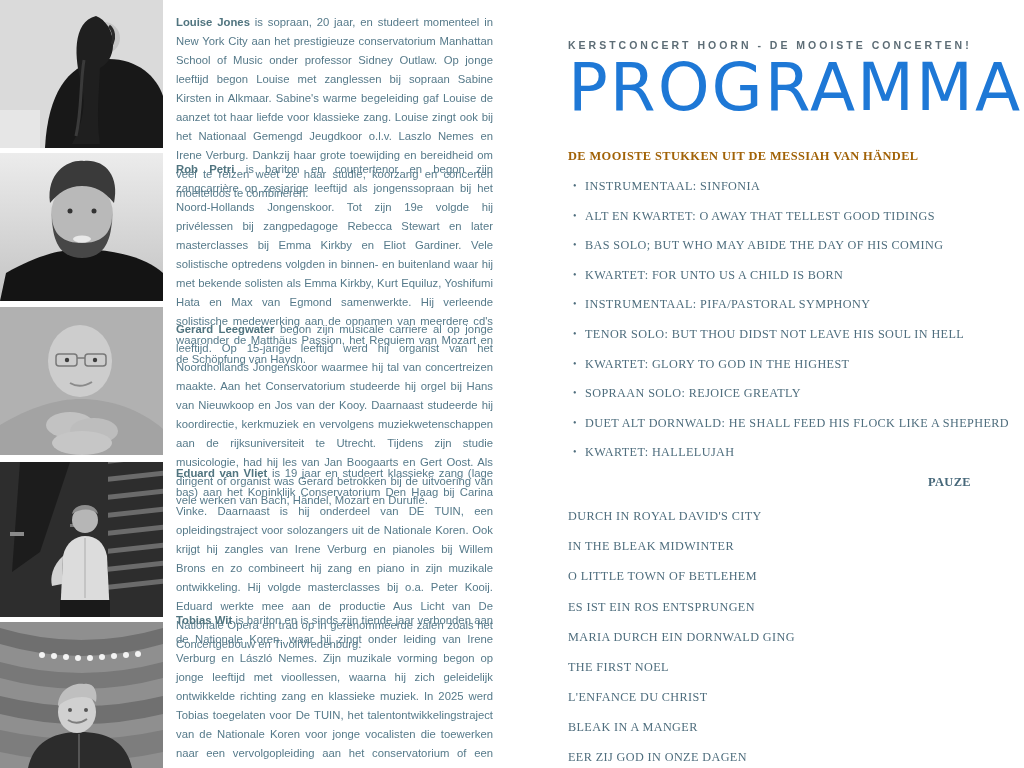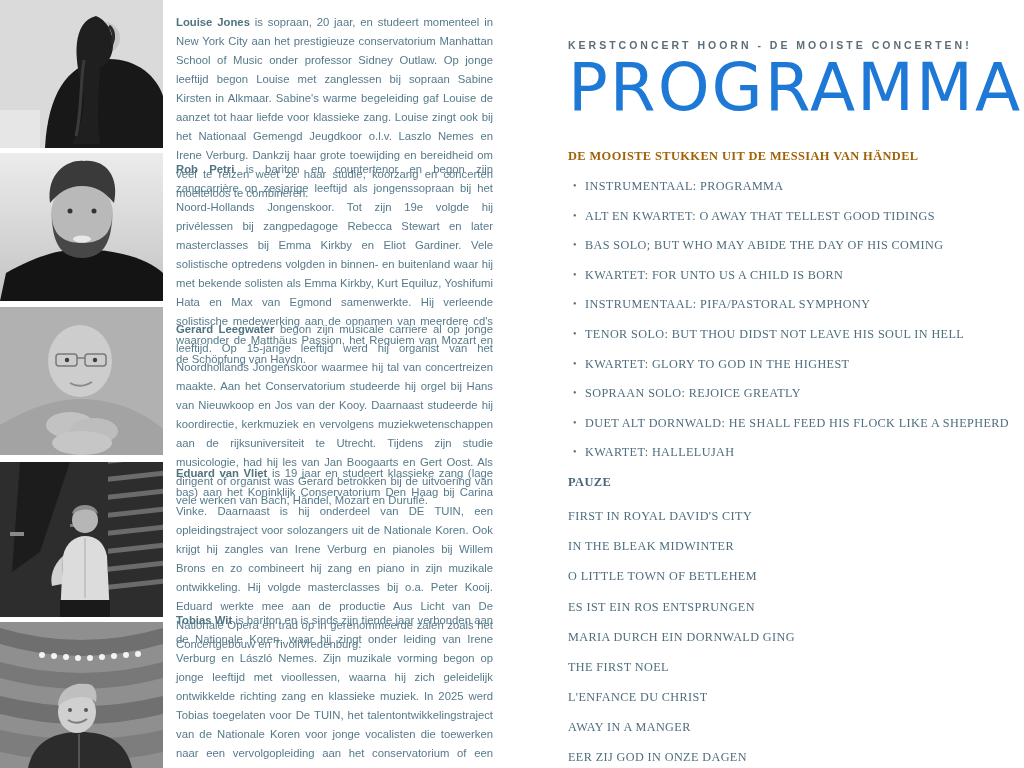--- a/index.html
+++ b/index.html
@@ -41,21 +41,21 @@
   }
   ul.program-list{margin:15px 0 0 0;padding:0 0 0 17px;list-style:none;}
   ul.program-list li{
     position:relative;font-family:"Liberation Serif",serif;font-size:12.2px;
     letter-spacing:0.4px;color:#4e6d7d;margin-bottom:14.6px;white-space:nowrap;
   }
   ul.program-list li::before{
     content:"\2022";position:absolute;left:-12px;top:1px;font-size:10px;color:#4e6d7d;
   }
   .interval{
-    text-align:left;font-family:"Liberation Serif",serif;font-weight:bold;
+    text-align:right;font-family:"Liberation Serif",serif;font-weight:bold;
     font-size:12.4px;letter-spacing:0.4px;color:#47687a;margin:2px 0 0 0;
   }
   .carols{margin-top:19px;}
   .carols p{
     margin:0 0 15.2px 0;font-family:"Liberation Serif",serif;font-size:12.2px;
     letter-spacing:0.4px;color:#4e6d7d;white-space:nowrap;
   }
 </style>
 </head>
 <body>
@@ -174,38 +174,38 @@
 
 <p class="bio b5"><b>Tobias Wit</b> <span>is bariton en is sinds zijn tiende jaar verbonden aan de Nationale Koren, waar hij zingt onder leiding van Irene Verburg en László Nemes. Zijn muzikale vorming begon op jonge leeftijd met vioollessen, waarna hij zich geleidelijk ontwikkelde richting zang en klassieke muziek. In 2025 werd Tobias toegelaten voor De TUIN, het talentontwikkelingstraject van de Nationale Koren voor jonge vocalisten die toewerken naar een vervolgopleiding aan het conservatorium of een toekomst binnen het professionele ensembleveld. Binnen dit programma ontvangt hij intensieve coaching op het gebied van techniek, interpretatie en artistieke ontwikkeling door gespecialiseerde docenten.</span></p>
 
 <div class="program-col">
   <div class="tagline">KERSTCONCERT HOORN - DE MOOISTE CONCERTEN!</div>
   <div class="big-title">PROGRAMMA</div>
 
   <div class="messiah-heading">DE MOOISTE STUKKEN UIT DE MESSIAH VAN HÄNDEL</div>
 
   <ul class="program-list">
-    <li>INSTRUMENTAAL: PROGRAMMA</li>
+    <li>INSTRUMENTAAL: SINFONIA</li>
     <li>ALT EN KWARTET: O AWAY THAT TELLEST GOOD TIDINGS</li>
     <li>BAS SOLO; BUT WHO MAY ABIDE THE DAY OF HIS COMING</li>
     <li>KWARTET: FOR UNTO US A CHILD IS BORN</li>
     <li>INSTRUMENTAAL: PIFA/PASTORAL SYMPHONY</li>
     <li>TENOR SOLO: BUT THOU DIDST NOT LEAVE HIS SOUL IN HELL</li>
     <li>KWARTET: GLORY TO GOD IN THE HIGHEST</li>
     <li>SOPRAAN SOLO: REJOICE GREATLY</li>
     <li>DUET ALT DORNWALD: HE SHALL FEED HIS FLOCK LIKE A SHEPHERD</li>
     <li>KWARTET: HALLELUJAH</li>
   </ul>
 
   <div class="interval">PAUZE</div>
 
   <div class="carols">
-    <p>FIRST IN ROYAL DAVID'S CITY</p>
+    <p>DURCH IN ROYAL DAVID'S CITY</p>
     <p>IN THE BLEAK MIDWINTER</p>
     <p>O LITTLE TOWN OF BETLEHEM</p>
     <p>ES IST EIN ROS ENTSPRUNGEN</p>
     <p>MARIA DURCH EIN DORNWALD GING</p>
     <p>THE FIRST NOEL</p>
     <p>L'ENFANCE DU CHRIST</p>
-    <p>AWAY IN A MANGER</p>
+    <p>BLEAK IN A MANGER</p>
     <p>EER ZIJ GOD IN ONZE DAGEN</p>
   </div>
 </div>
 
 </body></html>

